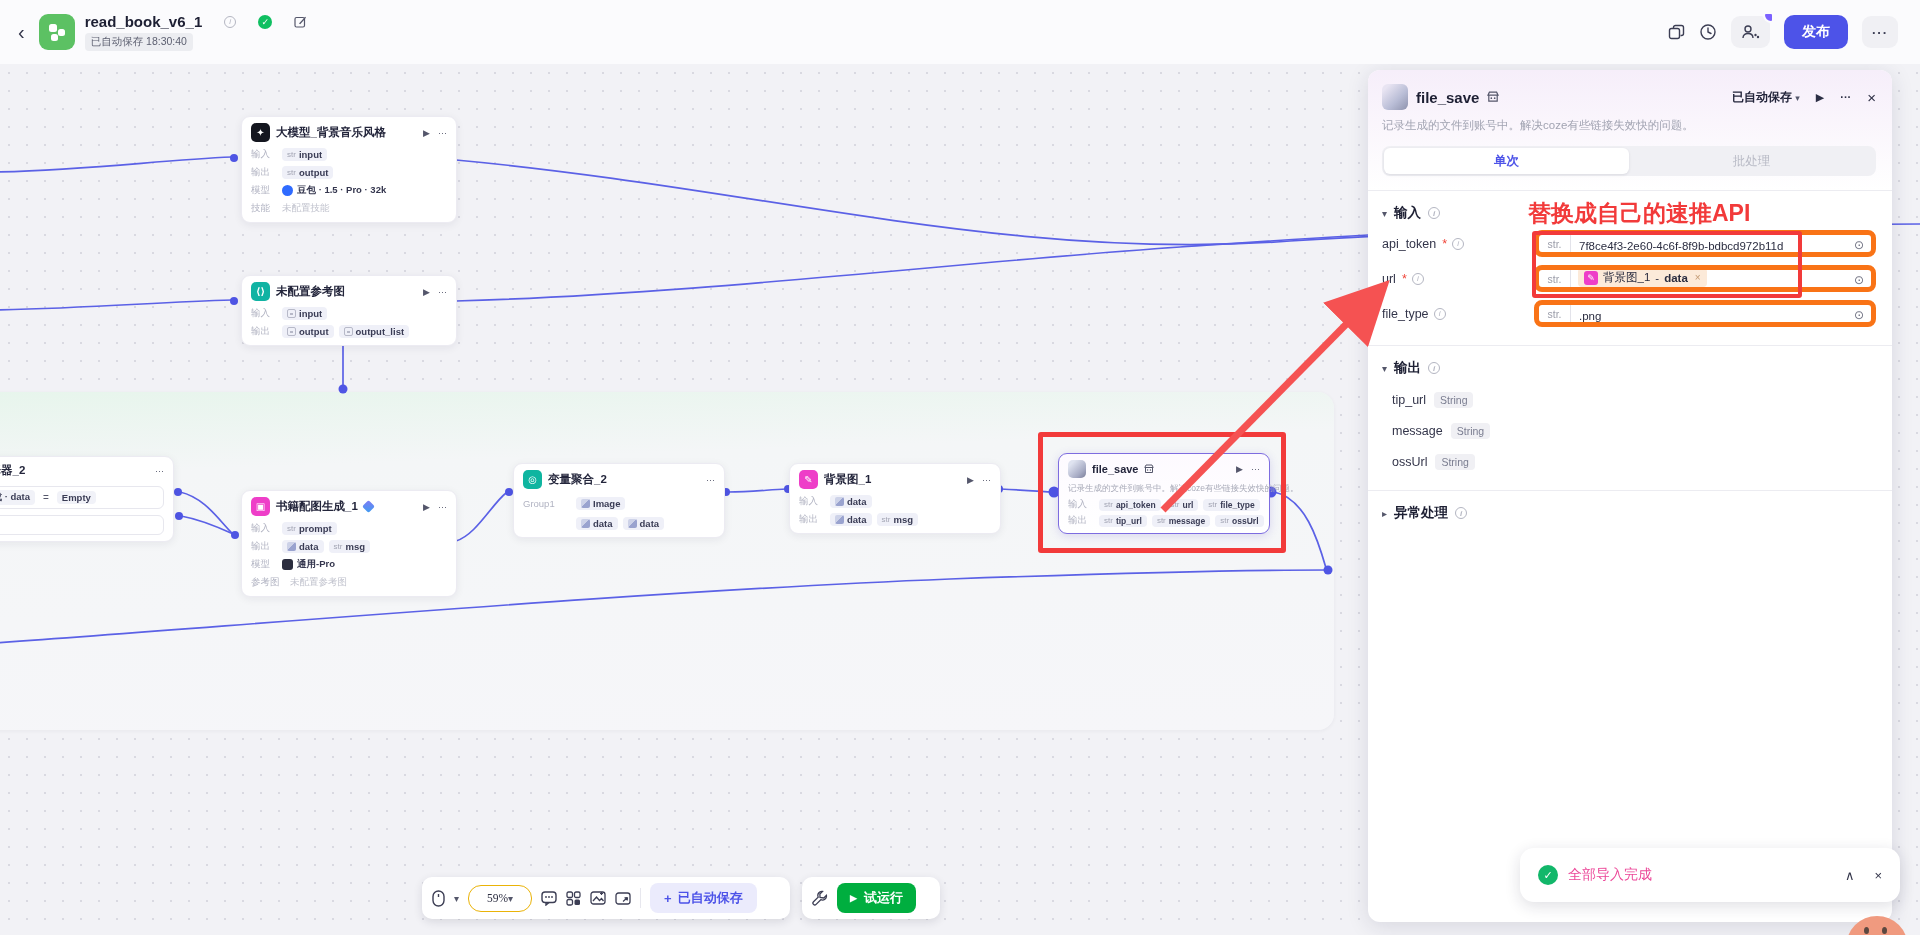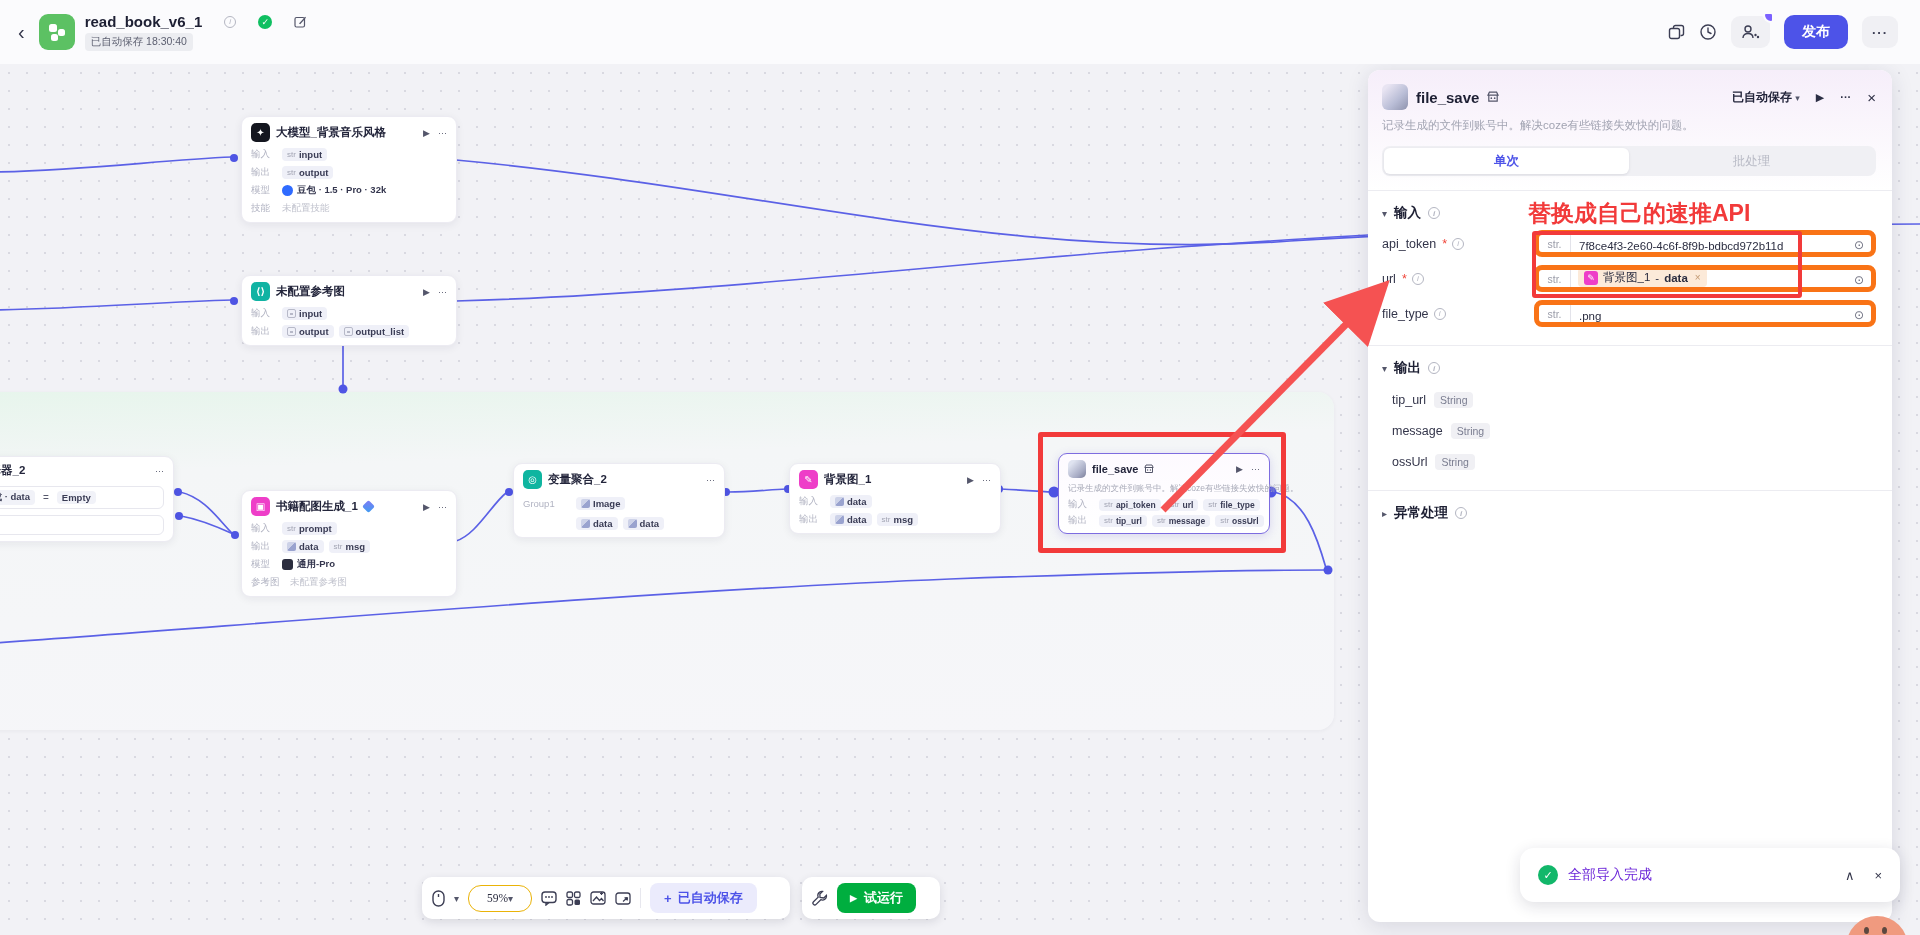--- a/index.html
+++ b/index.html
@@ -125,21 +125,21 @@
     font-size:13px; font-weight:bold; cursor:pointer; display:flex; align-items:center; gap:6px; }
   #run-btn { background:#00ae3f; color:#fff; border:none; border-radius:8px; height:30px; padding:0 13px;
     font-size:13px; font-weight:bold; cursor:pointer; display:flex; align-items:center; gap:7px; }
   #run-btn .play { font-size:9px; }
 
   
   #toast { position:absolute; left:1520px; top:848px; width:380px; height:54px; background:#fff; border-radius:14px;
     box-shadow:0 4px 16px rgba(30,30,60,.14); z-index:30; display:flex; align-items:center; padding:0 18px; gap:10px; }
   .toast-check { width:20px; height:20px; border-radius:50%; background:#12b76a; color:#fff; font-size:11px;
     display:flex; align-items:center; justify-content:center; }
-  #toast-msg { font-size:14px; color:#6d28d9; }
+  #toast-msg { font-size:14px; color:#ec4899; }
   #toast-ops { margin-left:auto; display:flex; gap:20px; color:#33354a; font-size:13px; }
   #toast-ops span { cursor:pointer; }
 
   #peach-avatar { position:absolute; left:1846px; top:916px; width:62px; height:62px; border-radius:50%;
     background:#f09a7f; z-index:31; }
   #peach-avatar i { position:absolute; top:11px; width:5px; height:7px; border-radius:50%; background:#5c4840; }
   #peach-avatar i.l { left:18px; } #peach-avatar i.r { left:36px; }
 </style>
 </head>
 <body>

